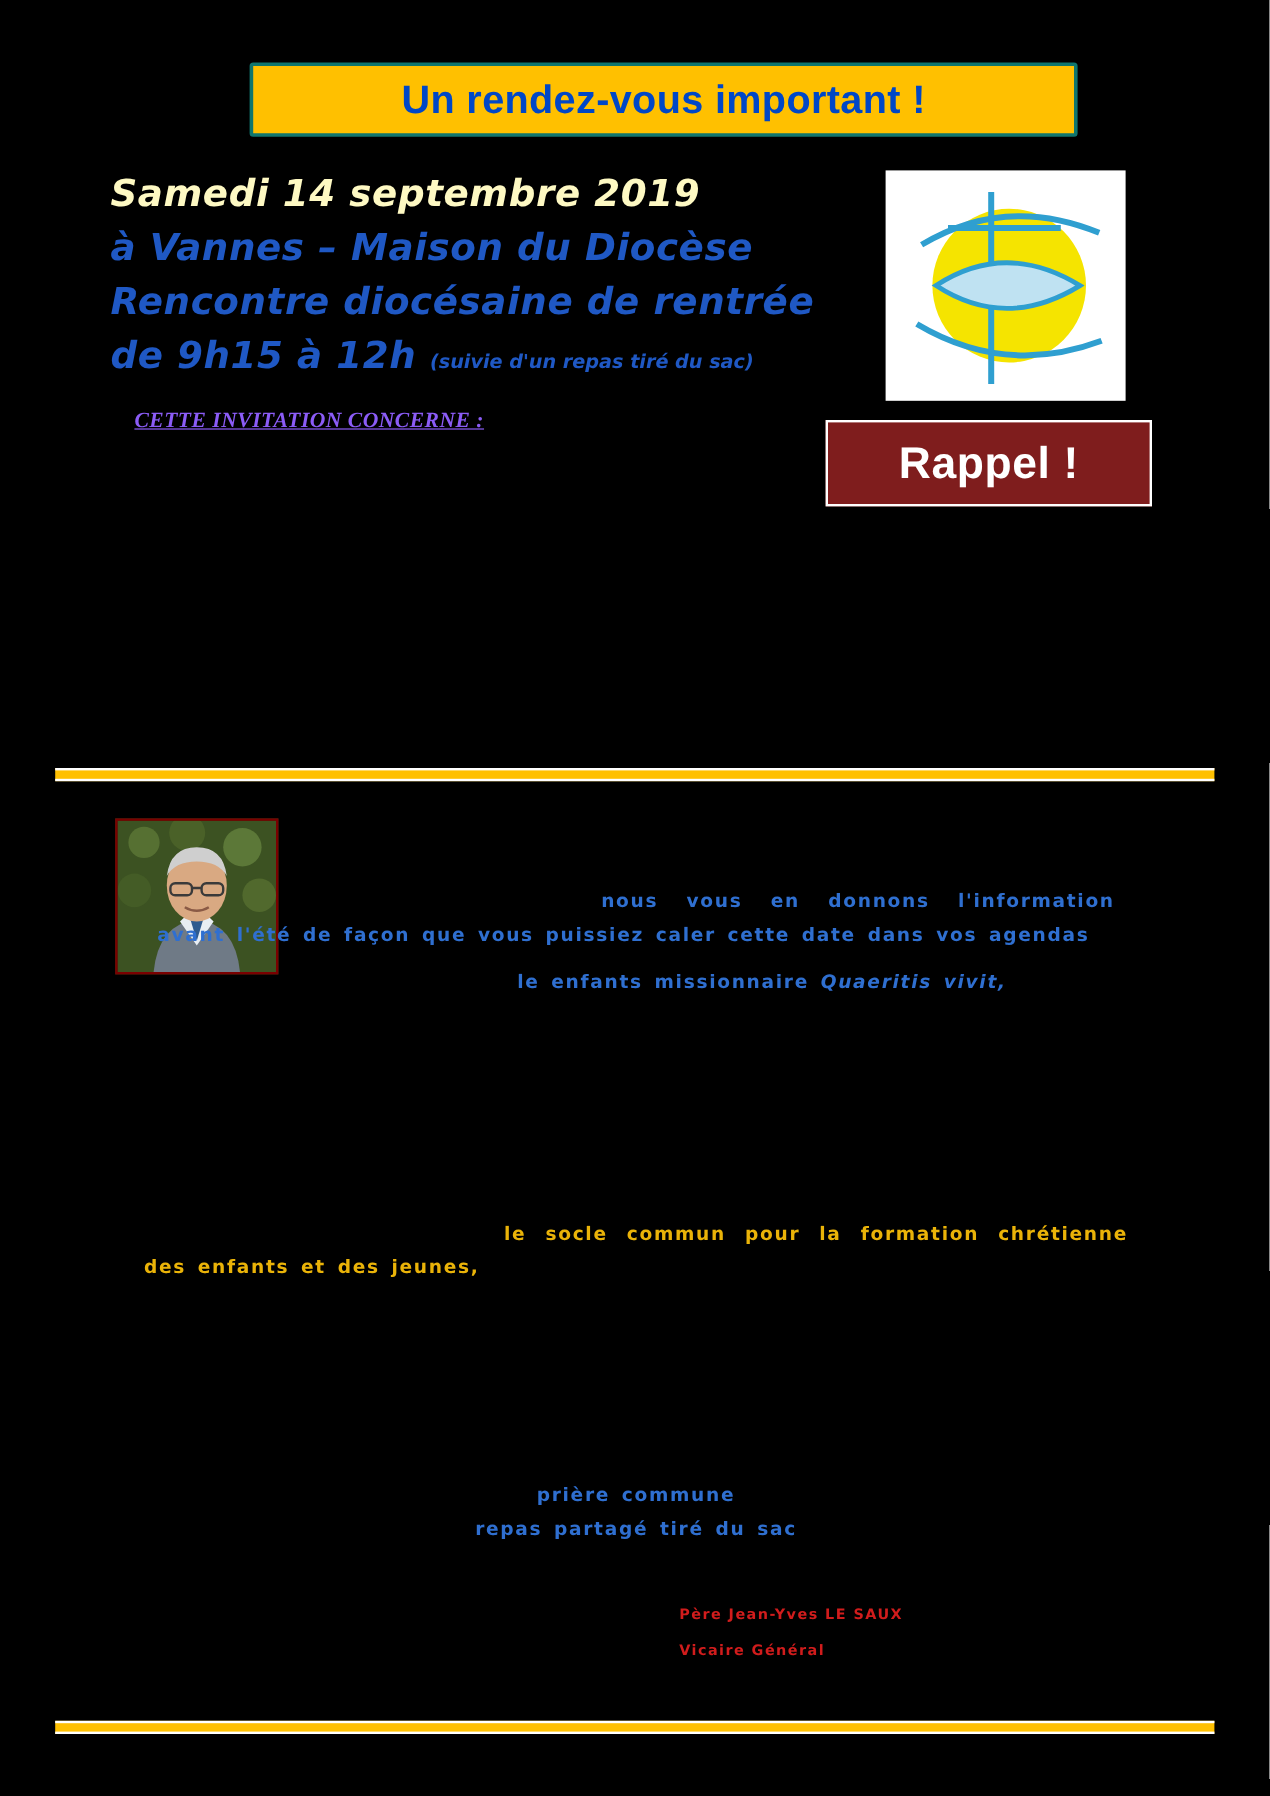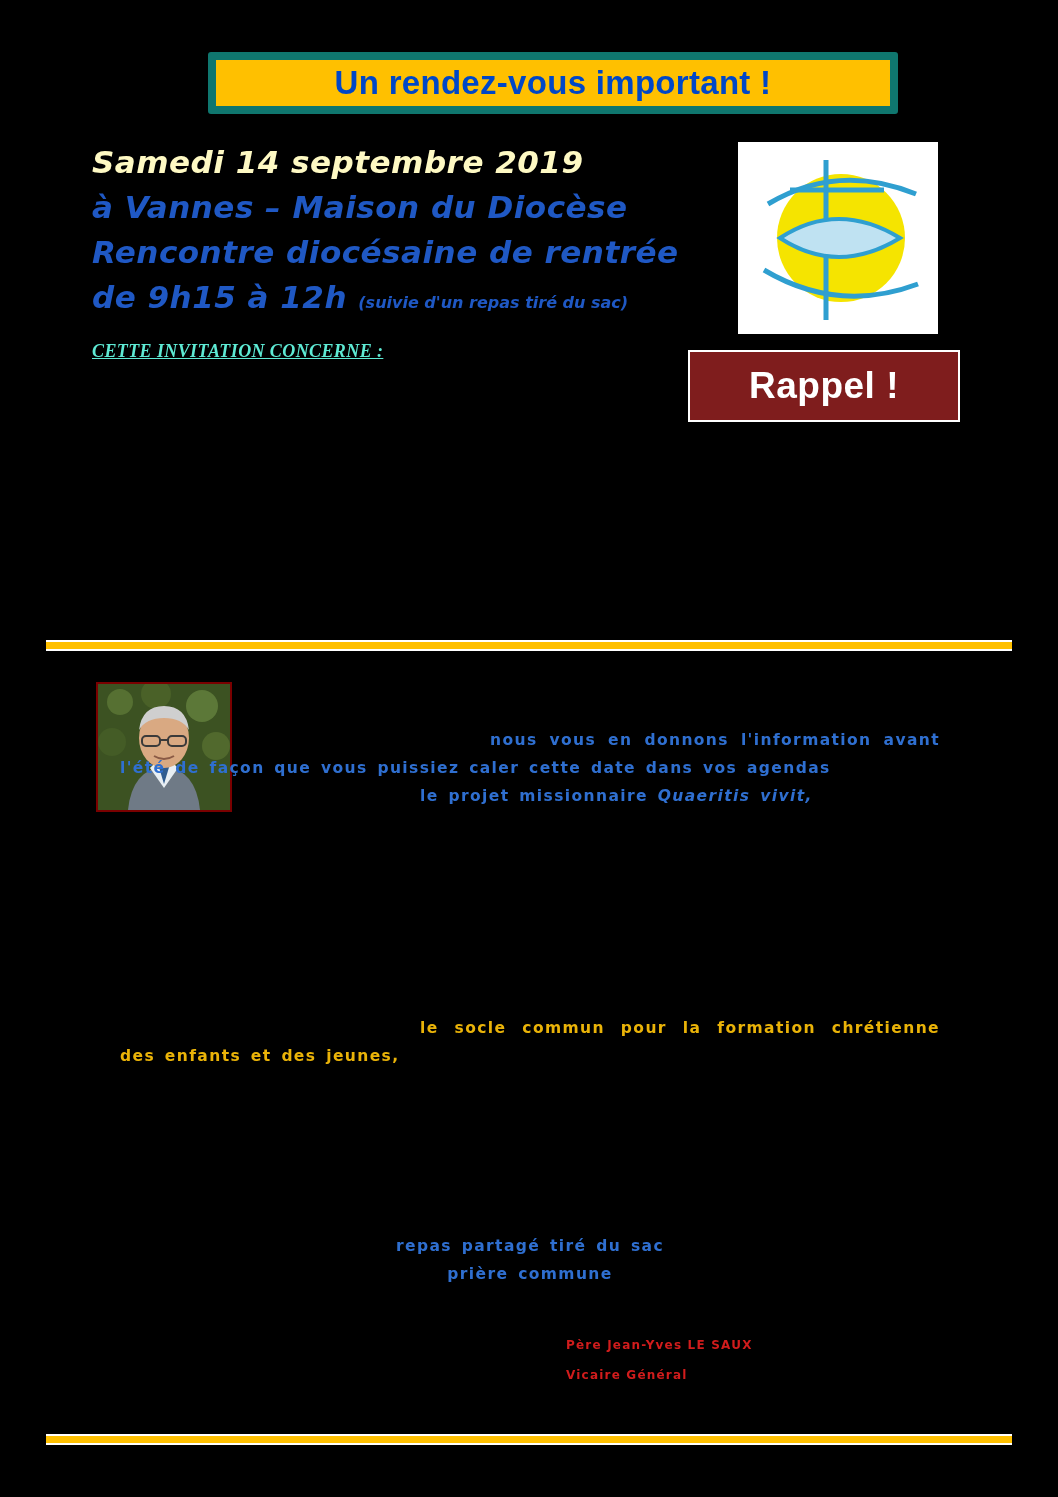--- a/index.html
+++ b/index.html
@@ -19,21 +19,21 @@
   }
 
   
   .title-banner {
     position: absolute;
     left: 208px;
     top: 52px;
     width: 690px;
     height: 62px;
     background: #ffc000;
-    border: 8px solid #0f766e;
+    border: 3px solid #0f766e;
     border-radius: 3px;
     box-sizing: border-box;
     display: flex;
     align-items: center;
     justify-content: center;
   }
   .title-banner-text {
     font-family: "Liberation Sans", sans-serif;
     font-size: 33px;
     font-weight: bold;
@@ -63,23 +63,24 @@
   .hline .small {
     font-size: 16px;
     letter-spacing: 0px;
   }
   .concerne {
     margin-top: 16px;
     font-family: "Liberation Serif", serif;
     font-weight: bold;
     font-style: italic;
     font-size: 18px;
-    color: #5eead4;
+    color: #8b5cf6;
     text-decoration: underline;
     letter-spacing: 0.4px;
+    margin-left: 20px;
   }
 
   
   .logo-box {
     position: absolute;
     left: 738px;
     top: 142px;
     width: 200px;
     height: 192px;
     background: #ffffff;
@@ -145,21 +146,21 @@
     font-family: "DejaVu Sans", sans-serif;
     font-weight: bold;
     font-size: 15.5px;
     color: #2f6fd0;
     letter-spacing: 1.4px;
     word-spacing: 3px;
     line-height: 28px;
   }
   .p {
     text-align: justify;
-    margin: 0;
+    margin: 11px;
   }
   .p.indent-1 { text-indent: 370px; }
   .p.indent-2 { text-indent: 300px; }
   .ital { font-style: italic; }
 
   .para-socle {
     position: absolute;
     left: 120px;
     top: 1014px;
     width: 820px;
@@ -259,33 +260,33 @@
       <path d="M56 72 Q66 78 76 72" stroke="#8a5a45" stroke-width="2" fill="none"></path>
     </svg>
   </div>
 
   <div class="body-text">
     <p class="p indent-1">
       <span>nous vous en donnons l'information avant l'été</span>
       <span>de façon que vous puissiez caler cette date dans vos agendas</span>
     </p>
     <p class="p indent-2">
-      <span>le projet missionnaire</span>
+      <span>le enfants missionnaire</span>
       <span class="ital">Quaeritis vivit,</span>
     </p>
   </div>
 
   <div class="para-socle">
     <span>le socle commun pour la formation chrétienne des</span>
     <span>enfants et des jeunes,</span>
   </div>
 
   <div class="prog">
+    <div>prière commune</div>
     <div>repas partagé tiré du sac</div>
-    <div>prière commune</div>
   </div>
 
   <div class="signature">
     <div>Père Jean-Yves LE SAUX</div>
     <div>Vicaire Général</div>
   </div>
 
 </div>
 
 </body></html>

